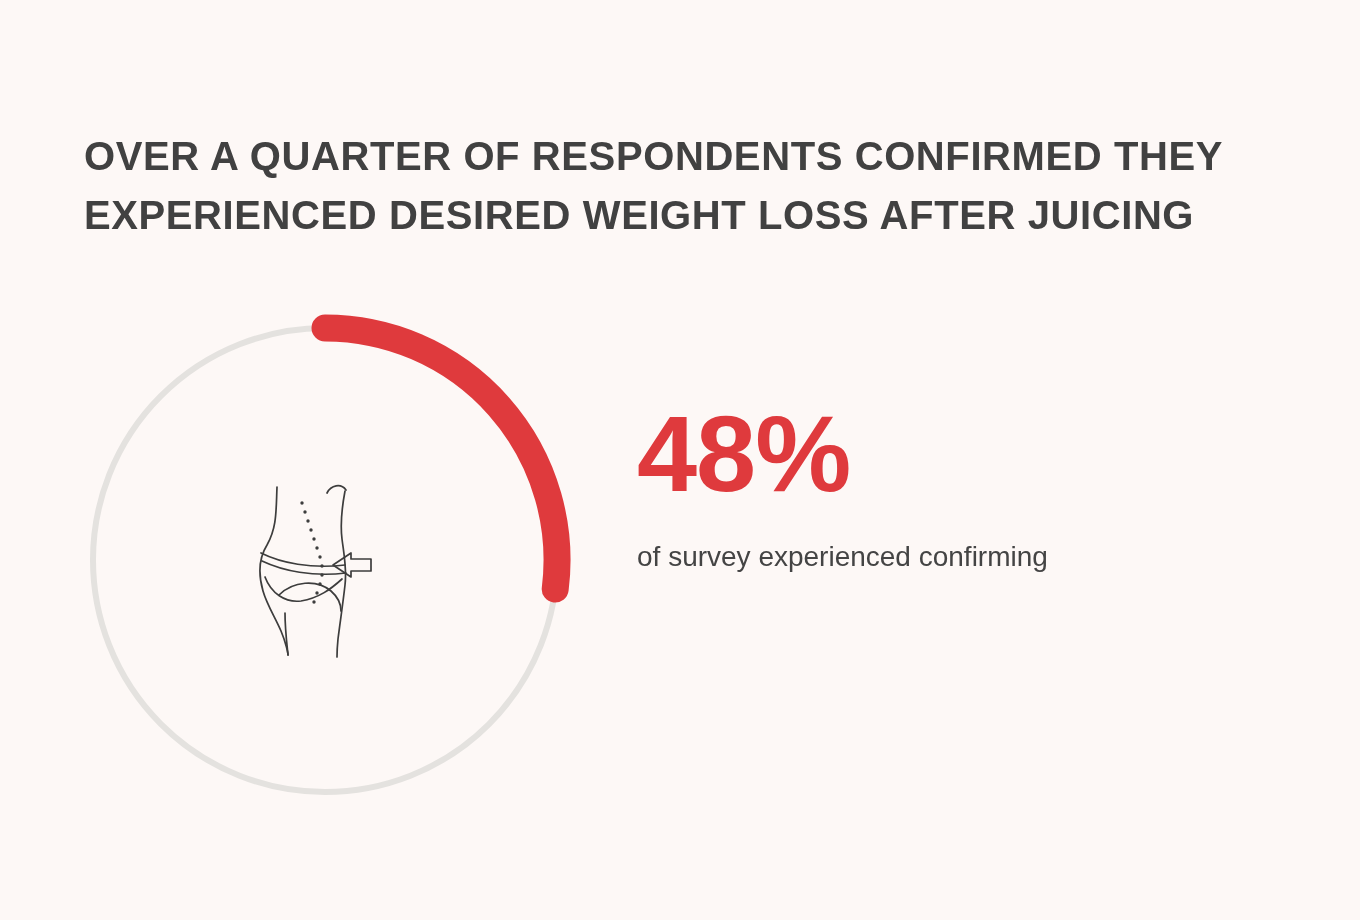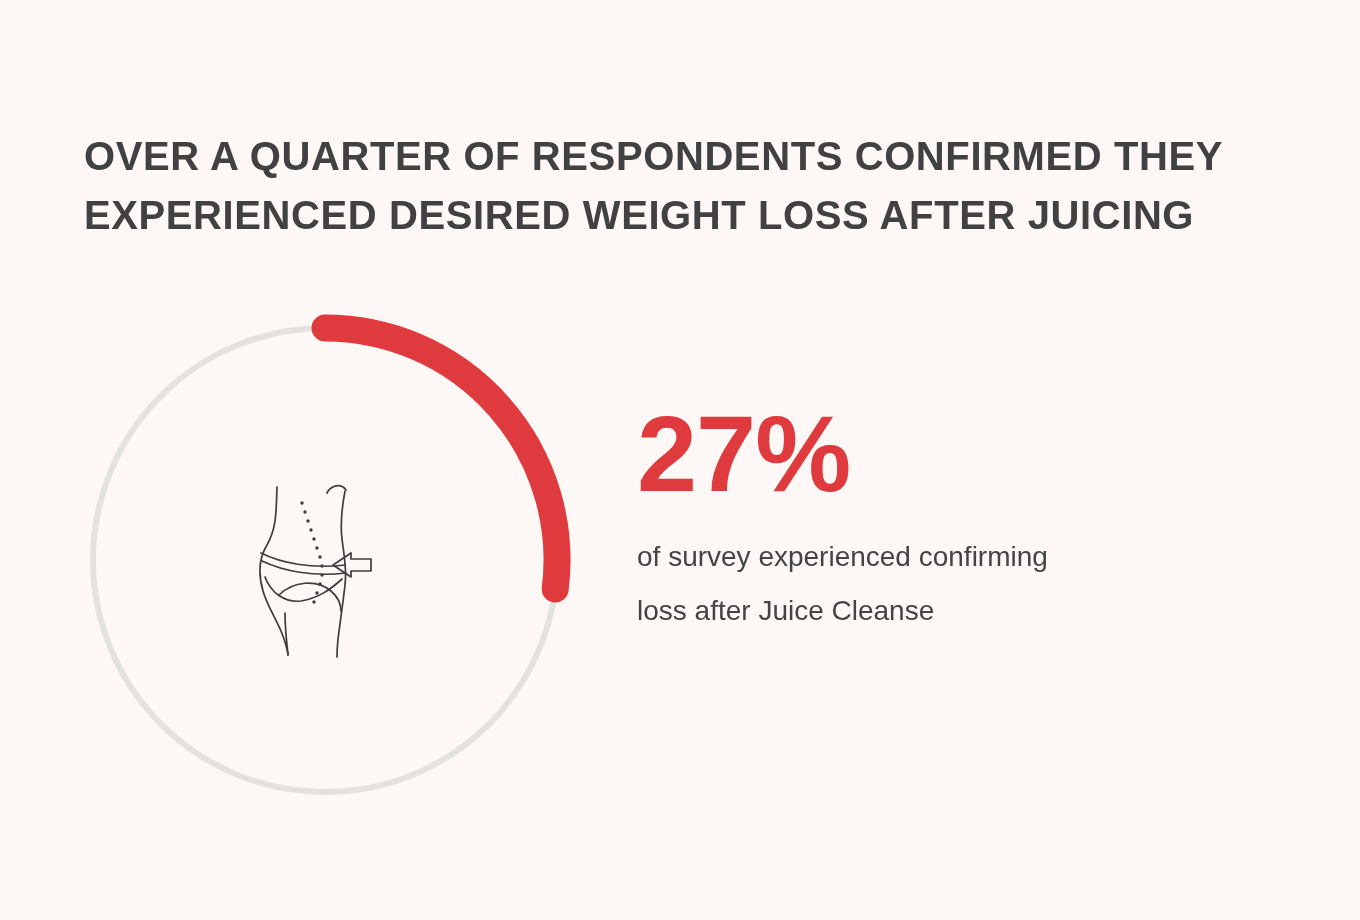--- a/index.html
+++ b/index.html
@@ -149,20 +149,19 @@
           <circle cx="72" cy="128" r="1.7"></circle>
           <circle cx="69" cy="137" r="1.7"></circle>
         </g>
 
         <path d="M 88 100 L 106 88 L 106 94 L 126 94 L 126 106 L 106 106 L 106 112 Z" fill="none" stroke="#3d3d3d" stroke-width="1.7"></path>
       </g>
     </svg>
   </div>
 
   <div class="stat-block">
-    <div class="stat-value">27%</div>
+    <div class="stat-value">48%</div>
     <p class="stat-caption">
       <span class="stat-caption-line">of survey experienced confirming</span>
-      <span class="stat-caption-line">loss after Juice Cleanse</span>
     </p>
   </div>
 
 </div>
 
 </body></html>

